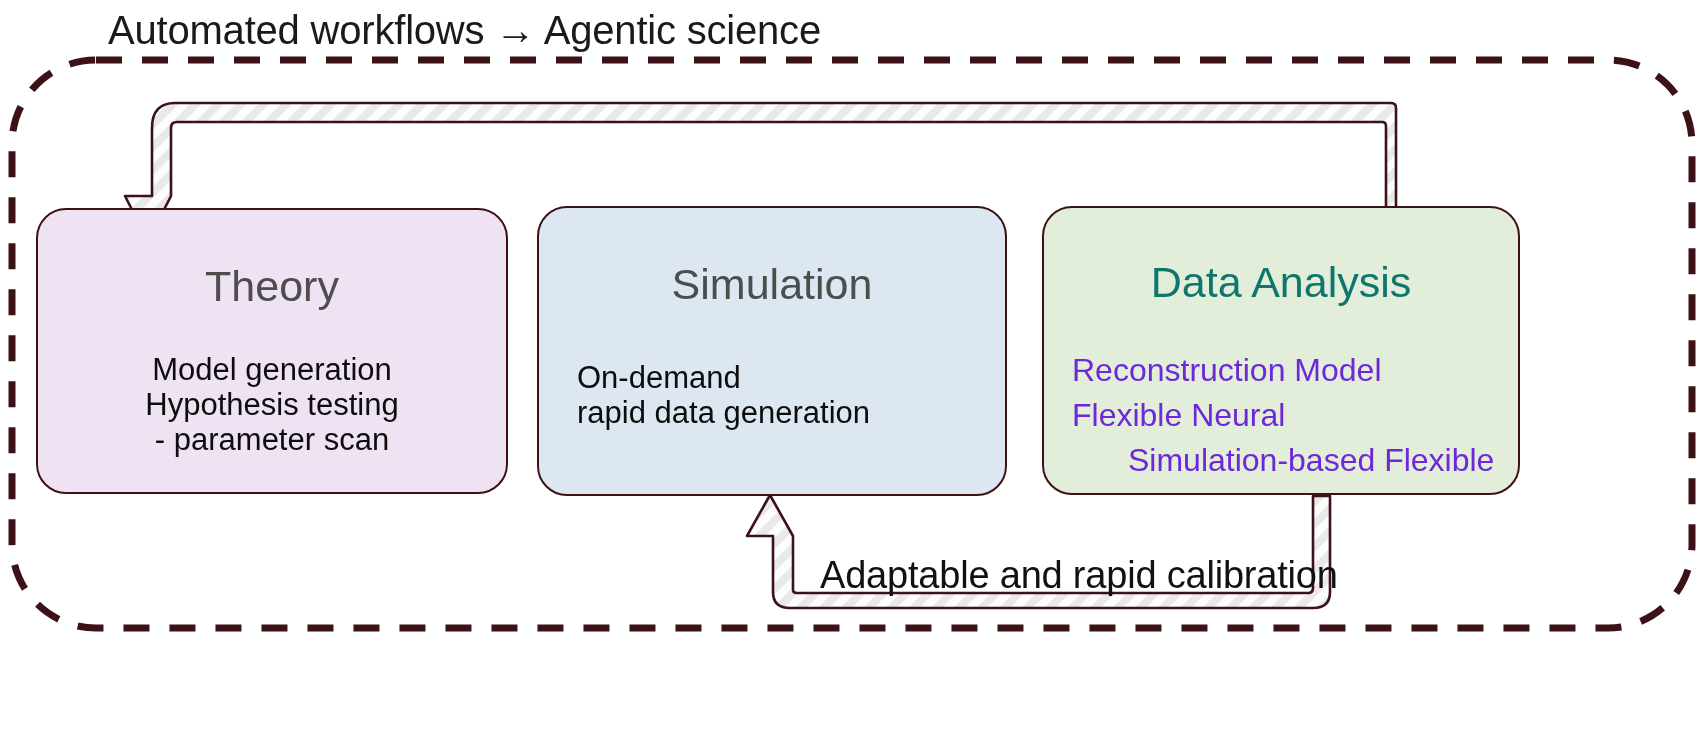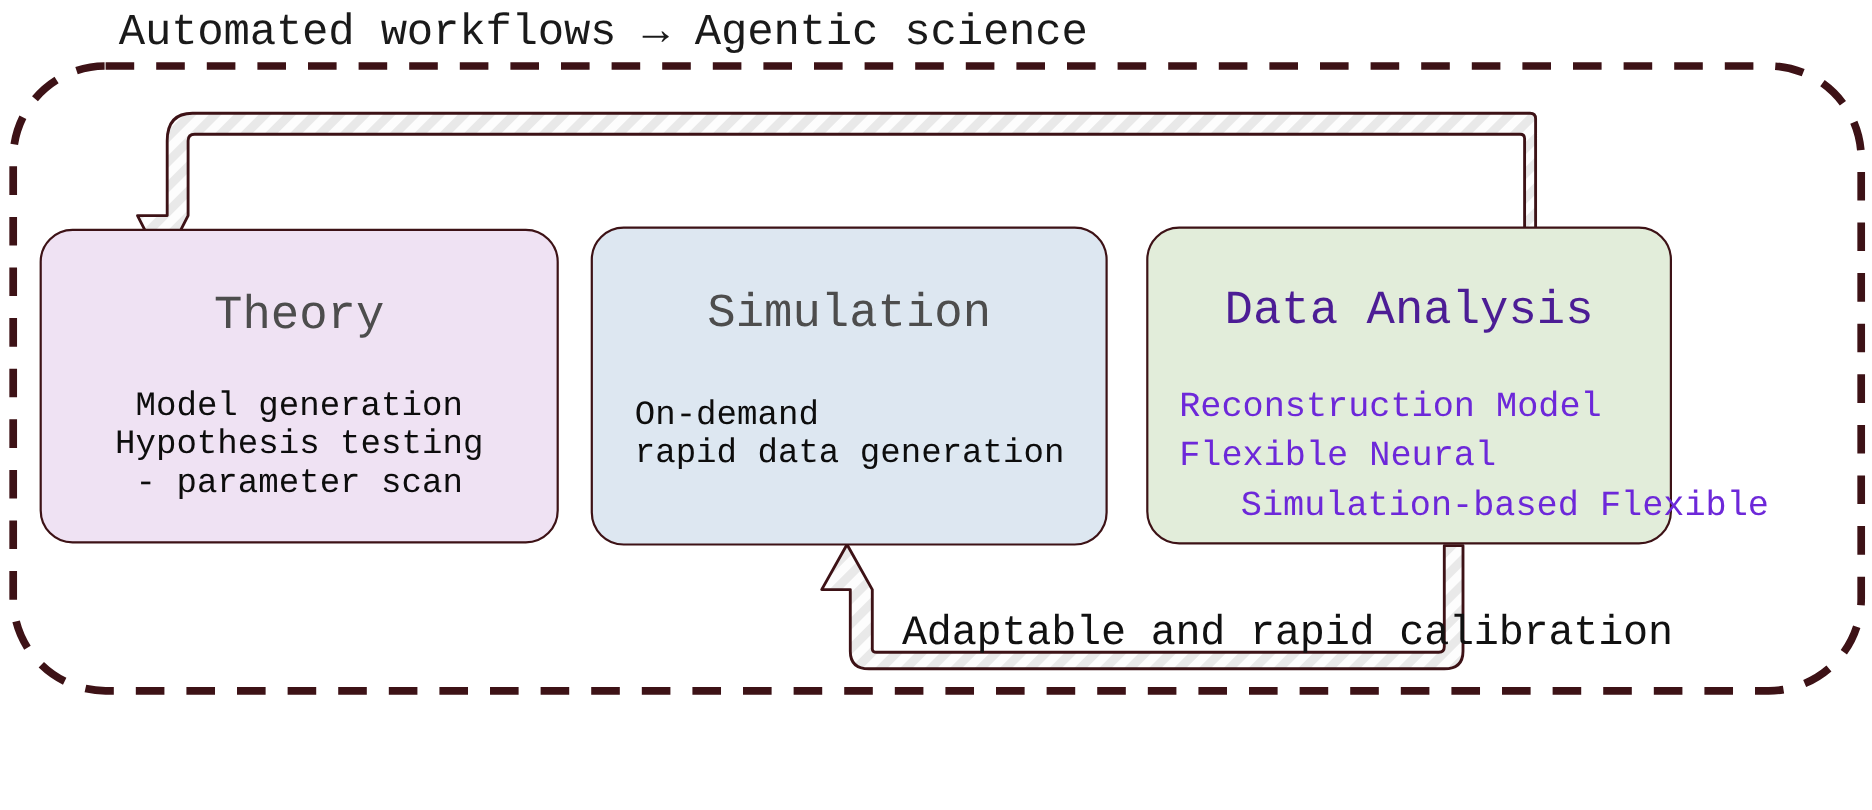--- a/index.html
+++ b/index.html
@@ -5,21 +5,21 @@
   html, body {
     margin: 0;
     padding: 0;
     background: #ffffff;
   }
   #stage {
     position: relative;
     width: 1702px;
     height: 736px;
     background: #ffffff;
-    font-family: Liberation Mono, monospace;
+    font-family: Liberation Sans, sans-serif;
     overflow: hidden;
   }
   #stage svg.layer {
     position: absolute;
     left: 0;
     top: 0;
     width: 1702px;
     height: 736px;
   }
 
@@ -83,21 +83,21 @@
     left: 537px; top: 206px; width: 470px; height: 290px;
     background: #dde7f1;
   }
   #box-simulation .box-title { top: 52px; }
   #box-simulation .box-body  { top: 152px; }
 
   #box-dataanalysis {
     left: 1042px; top: 206px; width: 478px; height: 289px;
     background: #e2edda;
   }
-  #box-dataanalysis .box-title { top: 50px;  color: #4c1d95; }
+  #box-dataanalysis .box-title { top: 50px;  color: #0f766e; }
   #box-dataanalysis .box-body  { top: 140px; color: #6d28d9; font-size: 32px; line-height: 1.4; }
 
   
   .indent { padding-left: 56px; }
 </style>
 </head>
 <body>
 
 <div id="stage">
 

